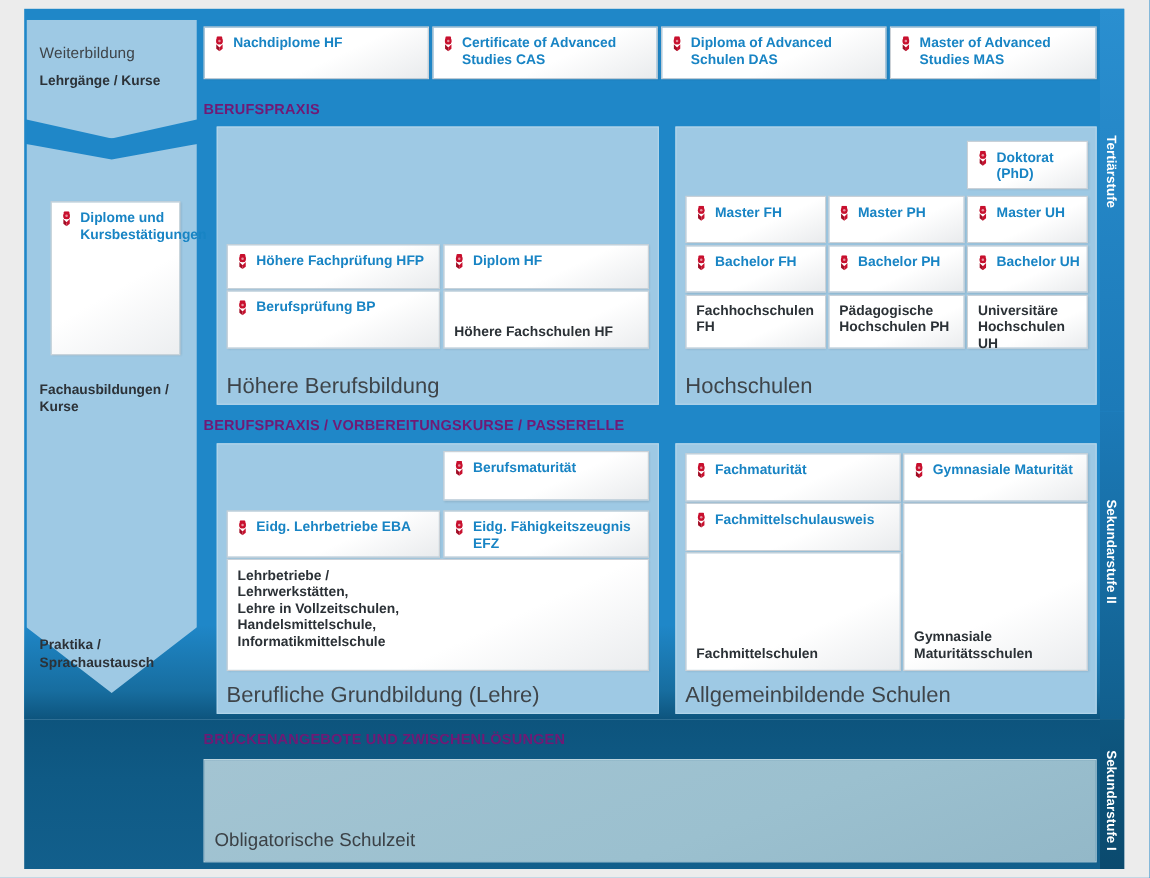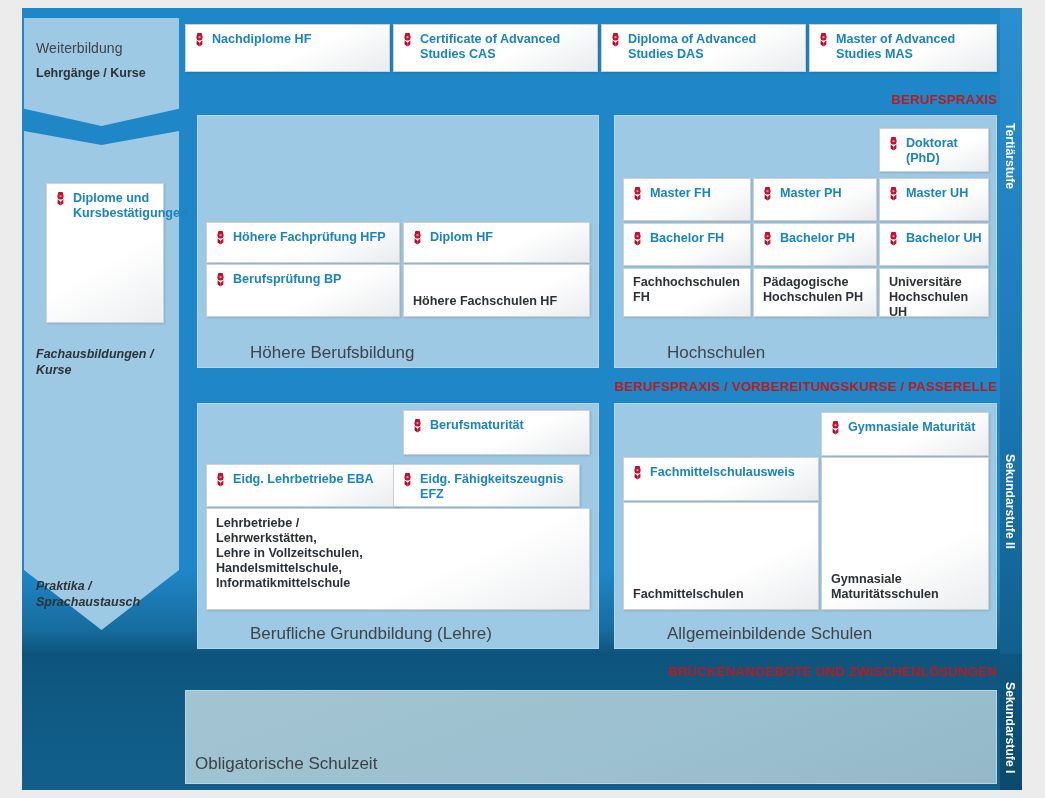--- a/index.html
+++ b/index.html
@@ -80,21 +80,20 @@
   }
   .side-lbl {
     position: absolute;
     left: 12px;
     font-size: 12.5px;
     line-height: 16px;
     color: #2c3238;
     font-weight: bold;
     white-space: pre-line;
     z-index: 7;
-    font-style: italic;
   }
   #side-lbl-fach { top: 328px; }
   #side-lbl-prak { top: 560px; }
 
   
   #side-card {
     position: absolute;
     left: 22px; top: 165px;
     width: 118px; height: 140px;
     background: linear-gradient(150deg, #ffffff 0%, #ffffff 55%, #eceef0 100%);
@@ -150,31 +149,30 @@
   
   .group {
     position: absolute;
     background: #9ec9e4;
     border: 1px solid #b4d6ea;
   }
   .group-label {
     position: absolute;
     left: 8px;
     bottom: 4px;
-    font-size: 17px;
+    font-size: 20px;
     color: #3e4449;
     font-weight: 400;
-    margin-left: 44px;
   }
 
   
   .banner {
     position: absolute;
-    text-align: right;
-    color: #b91c1c;
+    text-align: left;
+    color: #701a75;
     font-weight: bold;
     font-size: 13.2px;
     letter-spacing: .2px;
   }
 
   
   #rail {
     position: absolute;
     right: 0; top: 0;
     width: 22px; height: 782px;
@@ -264,21 +262,21 @@
         <use href="#ico-ribbon"></use>
       </svg>
     <div class="card-txt">Certificate of Advanced
 Studies CAS</div>
   </div>
   <div class="card" style="left:579px;top:16px;width:205px;height:48px">
     <svg class="ribbon">
         <use href="#ico-ribbon"></use>
       </svg>
     <div class="card-txt">Diploma of Advanced
-Studies DAS</div>
+Schulen DAS</div>
   </div>
   <div class="card" style="left:787px;top:16px;width:188px;height:48px">
     <svg class="ribbon">
         <use href="#ico-ribbon"></use>
       </svg>
     <div class="card-txt">Master of Advanced
 Studies MAS</div>
   </div>
 
   <div class="banner" style="left:163px;top:81px;width:812px;height:22px;line-height:22px">BERUFSPRAXIS</div>
@@ -376,36 +374,42 @@
         <use href="#ico-ribbon"></use>
       </svg>
     <div class="card-txt">Berufsmaturität</div>
   </div>
   <div class="card" style="left:184px;top:456px;width:194px;height:43px">
     <svg class="ribbon">
         <use href="#ico-ribbon"></use>
       </svg>
     <div class="card-txt">Eidg. Lehrbetriebe EBA</div>
   </div>
-  <div class="card" style="left:371px;top:456px;width:187px;height:43px">
+  <div class="card" style="left:381px;top:456px;width:187px;height:43px">
     <svg class="ribbon">
         <use href="#ico-ribbon"></use>
       </svg>
     <div class="card-txt">Eidg. Fähigkeitszeugnis EFZ</div>
   </div>
   <div class="card plain" style="left:184px;top:500px;width:384px;height:102px">
     <div class="card-txt noicon" style="top:7px">Lehrbetriebe /
 Lehrwerkstätten,
 Lehre in Vollzeitschulen,
 Handelsmittelschule,
 Informatikmittelschule</div>
   </div>
 
   <div class="group" style="left:592px;top:395px;width:383px;height:246px">
     <div class="group-label">Allgemeinbildende Schulen</div>
+  </div>
+  <div class="card" style="left:601px;top:404px;width:196px;height:44px">
+    <svg class="ribbon">
+        <use href="#ico-ribbon"></use>
+      </svg>
+    <div class="card-txt">Fachmaturität</div>
   </div>
   <div class="card" style="left:799px;top:404px;width:168px;height:44px">
     <svg class="ribbon">
         <use href="#ico-ribbon"></use>
       </svg>
     <div class="card-txt">Gymnasiale Maturität</div>
   </div>
   <div class="card" style="left:601px;top:449px;width:196px;height:44px">
     <svg class="ribbon">
         <use href="#ico-ribbon"></use>

